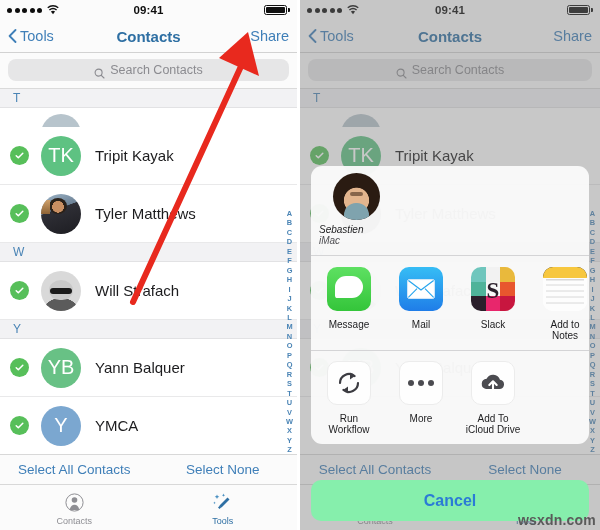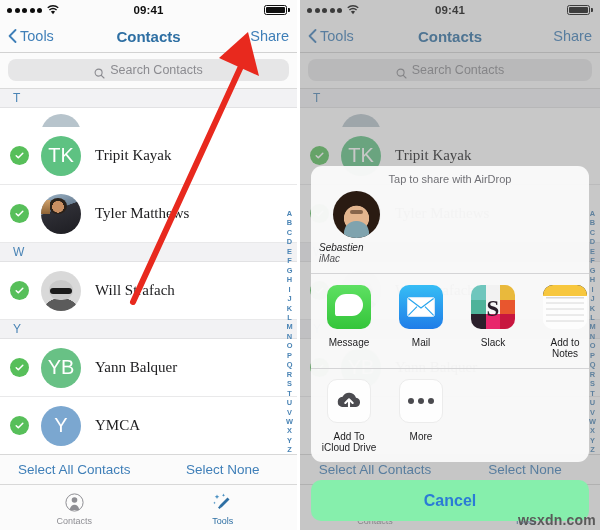--- a/index.html
+++ b/index.html
@@ -71,21 +71,21 @@
     flex: 0 0 19px; display:flex; align-items:center; justify-content:center;
   }
   .check svg { display:block; }
   .avatar {
     width: 40px; height: 40px; border-radius: 50%; margin-left: 12px;
     display: flex; align-items: center; justify-content: center;
     color: #ffffff; font-size: 20px; font-weight: 400; flex: 0 0 40px;
     overflow: hidden; position: relative;
   }
   .avatar.clip40 { margin-top: 6px; }
-  .cname { margin-left: 14px; font-size: 15px; color: #1c1c1e; font-family: Liberation Serif, serif; }
+  .cname { margin-left: 14px; font-size: 15px; color: #1c1c1e; }
 
   
   .ph-tyler { background: linear-gradient(160deg,#9fb6c9 0%,#6d8296 38%,#2f2f36 39%,#1d1d22 100%); }
   .ph-tyler::before { content:""; position:absolute; left:8px; top:4px; width:18px; height:16px;
      background: radial-gradient(circle at 50% 55%, #c98f62 0 46%, #2b2119 47% 100%); border-radius: 50%; }
   .ph-tyler::after { content:""; position:absolute; left:-3px; top:6px; width:12px; height:14px;
      background: linear-gradient(#cfa06a,#8d6336); }
   .ph-will { background: radial-gradient(circle at 50% 120%, #5b5b5b 0 40%, #d9d9d9 41% 100%); }
   .ph-will::before { content:""; position:absolute; left:8px; top:9px; width:24px; height:20px;
      border-radius:50% 50% 45% 45%; background:#c9c9c9; }
@@ -530,21 +530,20 @@
           </svg>
         </div>
         <div class="tlbl">Tools</div>
       </div>
     </div>
 
     <div class="dim"></div>
 
     <div class="sheet">
       <div class="airdrop">
-        <div class="airdrop-title">Tap to share with AirDrop</div>
         <div class="ad-person">
           <div class="ad-face"></div>
           <div class="ad-name">Sebastien</div>
           <div class="ad-dev">iMac</div>
         </div>
       </div>
 
       <div class="sheet-sep"></div>
 
       <div class="approw">
@@ -597,41 +596,55 @@
           <div class="lbl">Add to Notes</div>
         </div>
 
       </div>
 
       <div class="sheet-sep"></div>
 
       <div class="approw">
         <div class="app">
           <div class="icon ic-plain">
-            <svg width="28" height="22" viewBox="0 0 28 22">
-              <path d="M7 17a5.2 5.2 0 0 1 .6-10.3A7.3 7.3 0 0 1 21 7.7a4.7 4.7 0 0 1 0 9.3z" fill="#4b4b50"></path>
-              <path d="M14 20.5V10" stroke="#fff" stroke-width="2.1" stroke-linecap="round"></path>
-              <path d="M10.3 13 14 9.3l3.7 3.7" stroke="#fff" stroke-width="2.1" fill="none" stroke-linecap="round" stroke-linejoin="round"></path>
+            <svg width="26" height="26" viewBox="0 0 26 26">
+              <path d="M4 13a9 9 0 0 1 14.6-7" stroke="#3c3c42" stroke-width="2.2" fill="none" stroke-linecap="round"></path>
+              <path d="M22 13a9 9 0 0 1-14.6 7" stroke="#3c3c42" stroke-width="2.2" fill="none" stroke-linecap="round"></path>
+              <path d="M14 2.5l5 3.5-5 3.4z" fill="#3c3c42"></path>
+              <path d="M12 23.5l-5-3.5 5-3.4z" fill="#3c3c42"></path>
             </svg>
           </div>
           <div class="lbl">
-            <span>Add To</span><br>
-            <span>iCloud Drive</span>
+            <span>Run</span><br>
+            <span>Workflow</span>
           </div>
         </div>
         <div class="app">
           <div class="icon ic-plain">
             <div class="dots3">
                 <i></i>
                 <i></i>
                 <i></i>
               </div>
           </div>
           <div class="lbl">More</div>
         </div>
+        <div class="app">
+          <div class="icon ic-plain">
+            <svg width="28" height="22" viewBox="0 0 28 22">
+              <path d="M7 17a5.2 5.2 0 0 1 .6-10.3A7.3 7.3 0 0 1 21 7.7a4.7 4.7 0 0 1 0 9.3z" fill="#4b4b50"></path>
+              <path d="M14 20.5V10" stroke="#fff" stroke-width="2.1" stroke-linecap="round"></path>
+              <path d="M10.3 13 14 9.3l3.7 3.7" stroke="#fff" stroke-width="2.1" fill="none" stroke-linecap="round" stroke-linejoin="round"></path>
+            </svg>
+          </div>
+          <div class="lbl">
+            <span>Add To</span><br>
+            <span>iCloud Drive</span>
+          </div>
+        </div>
       </div>
     </div>
 
     <div class="cancel">Cancel</div>
   </div>
 
   <svg class="arrow" viewBox="0 0 600 530">
     <path d="M133 302 L243 62" stroke="#e8291e" stroke-width="6" fill="none" stroke-linecap="round"></path>
     <path d="M248 32 L259 76 L219 58 Z" fill="#e8291e"></path>
   </svg>

